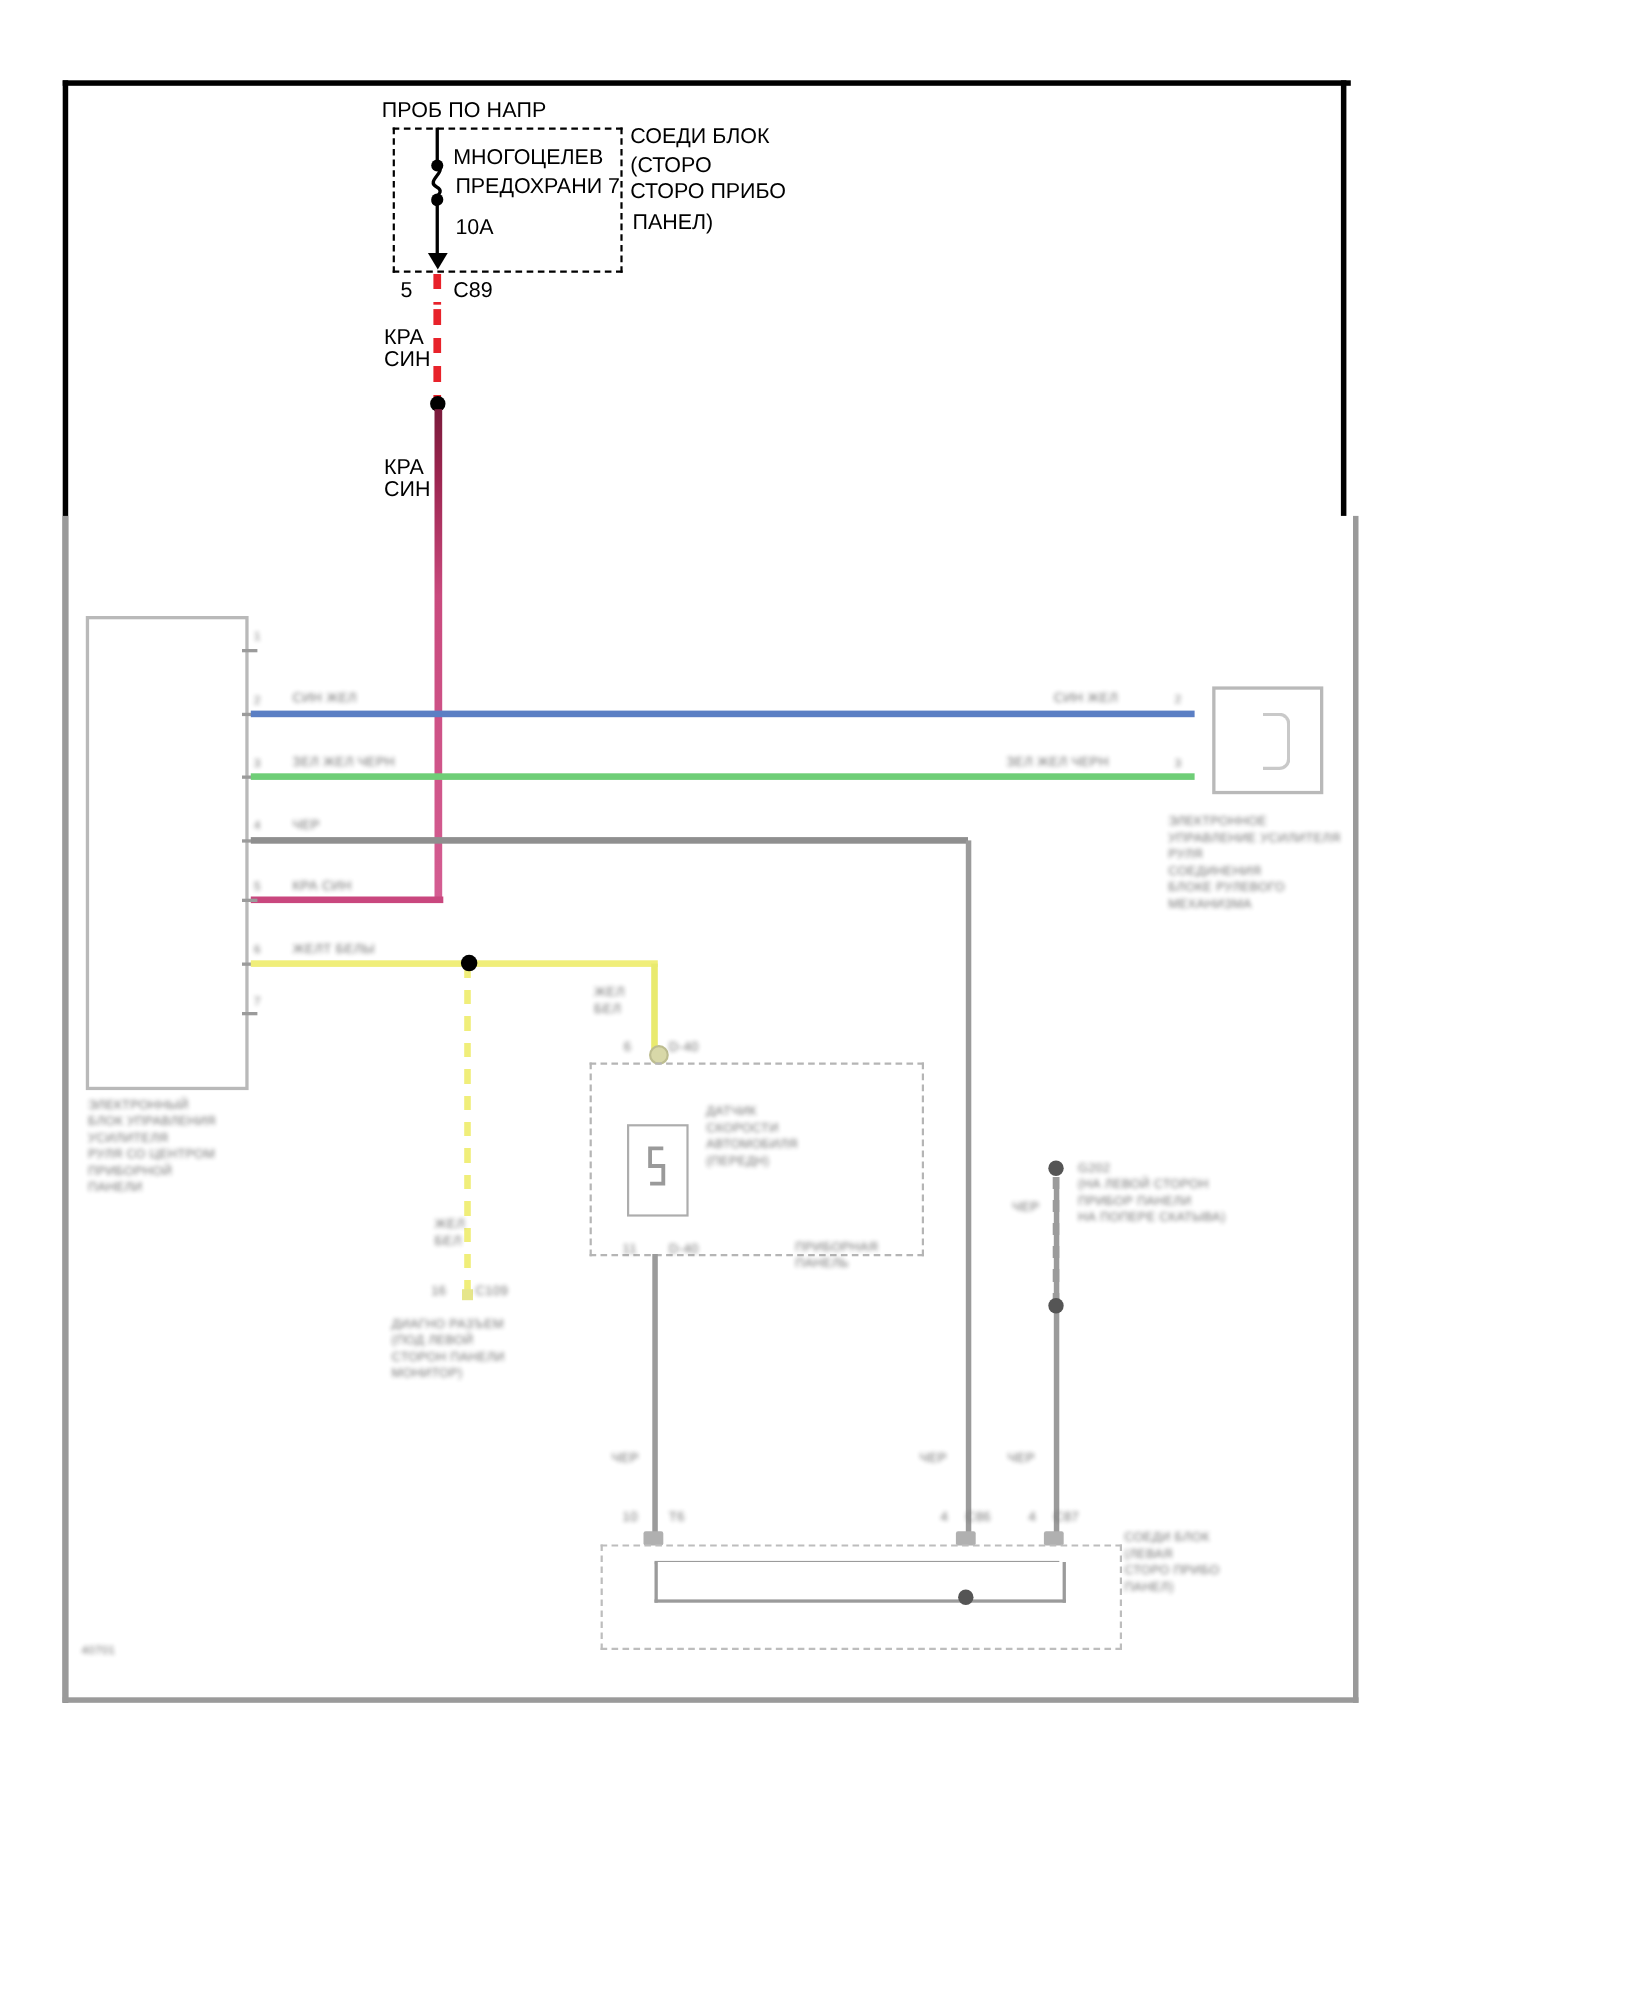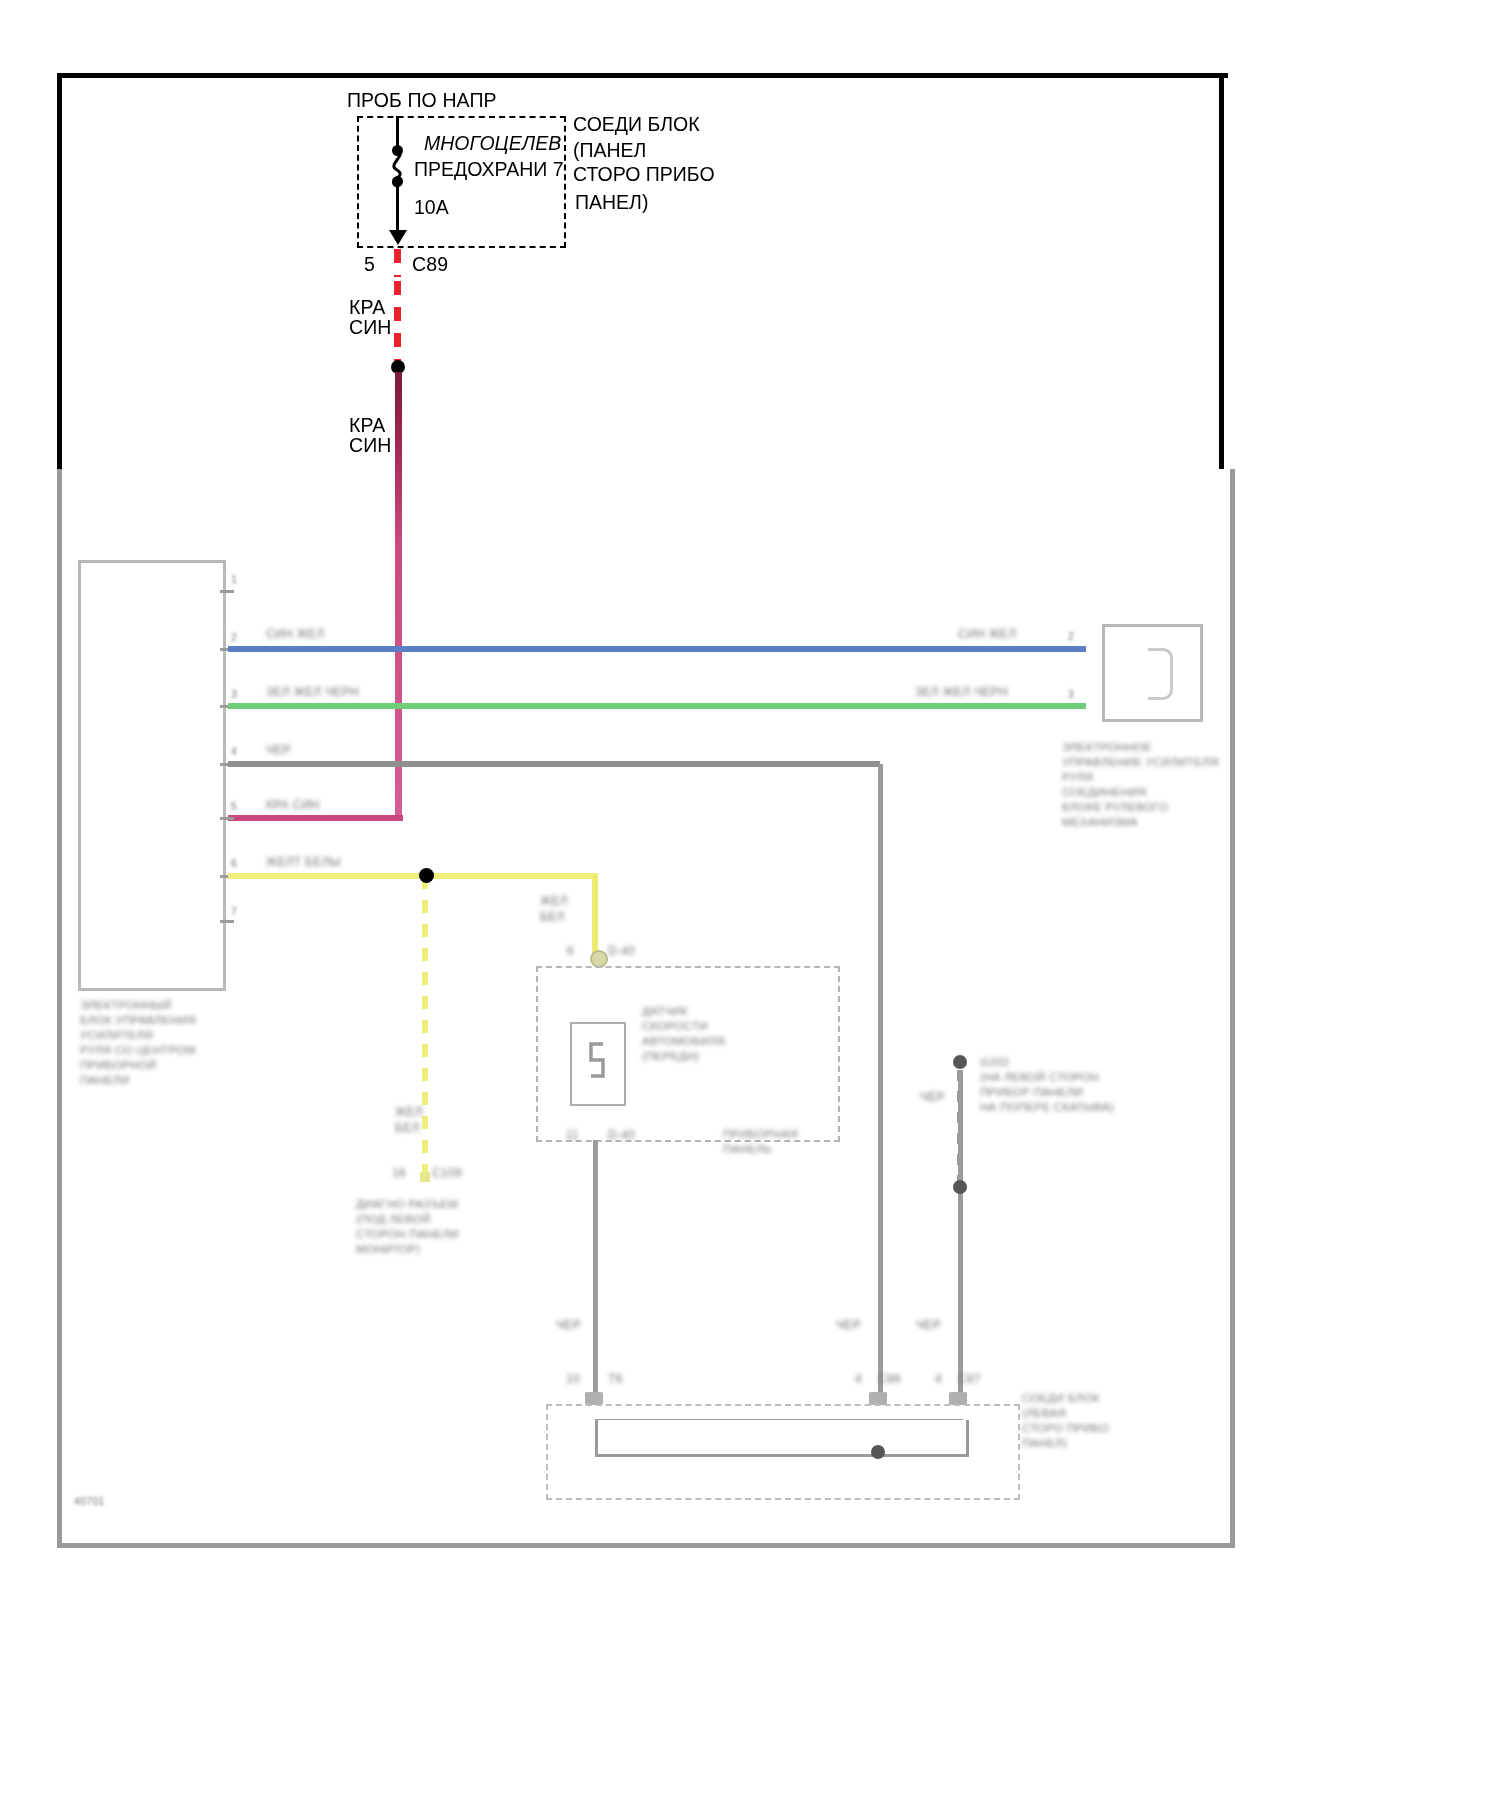--- a/index.html
+++ b/index.html
@@ -165,26 +165,26 @@
   <div class="abs" id="fuse-line-bot"></div>
   <div class="dot" id="fuse-dot-1"></div>
   <div class="dot" id="fuse-dot-2"></div>
   <div class="abs" id="fuse-squiggle">
     <svg width="26" height="40" viewBox="0 0 26 40">
       <path d="M11 2 C 22 8, 0 16, 11 22 C 22 28, 0 34, 11 38" stroke="#000" stroke-width="3" fill="none"></path>
     </svg>
   </div>
   <div class="abs" id="fuse-arrow"></div>
 
-  <div class="abs t-b" style="left:424px;top:130px;font-style:italic;">МНОГОЦЕЛЕВ</div>
+  <div class="abs t-b" style="left:412px;top:130px;">МНОГОЦЕЛЕВ</div>
   <div class="abs t-b" style="left:414px;top:156px;">ПРЕДОХРАНИ 7</div>
   <div class="abs t-b" style="left:414px;top:194px;">10A</div>
 
   <div class="abs t-b" style="left:573px;top:111px;">СОЕДИ БЛОК</div>
-  <div class="abs t-b" style="left:573px;top:137px;">(ПАНЕЛ</div>
+  <div class="abs t-b" style="left:573px;top:137px;">(СТОРО</div>
   <div class="abs t-b" style="left:573px;top:161px;">СТОРО ПРИБО</div>
   <div class="abs t-b" style="left:575px;top:189px;">ПАНЕЛ)</div>
 
   <div class="abs t" style="left:364px;top:252px;">5</div>
   <div class="abs t" style="left:412px;top:252px;">C89</div>
 
   <div class="reddash" id="red-1"></div>
   <div class="reddash" id="red-2"></div>
   <div class="abs" id="node-red"></div>
 

